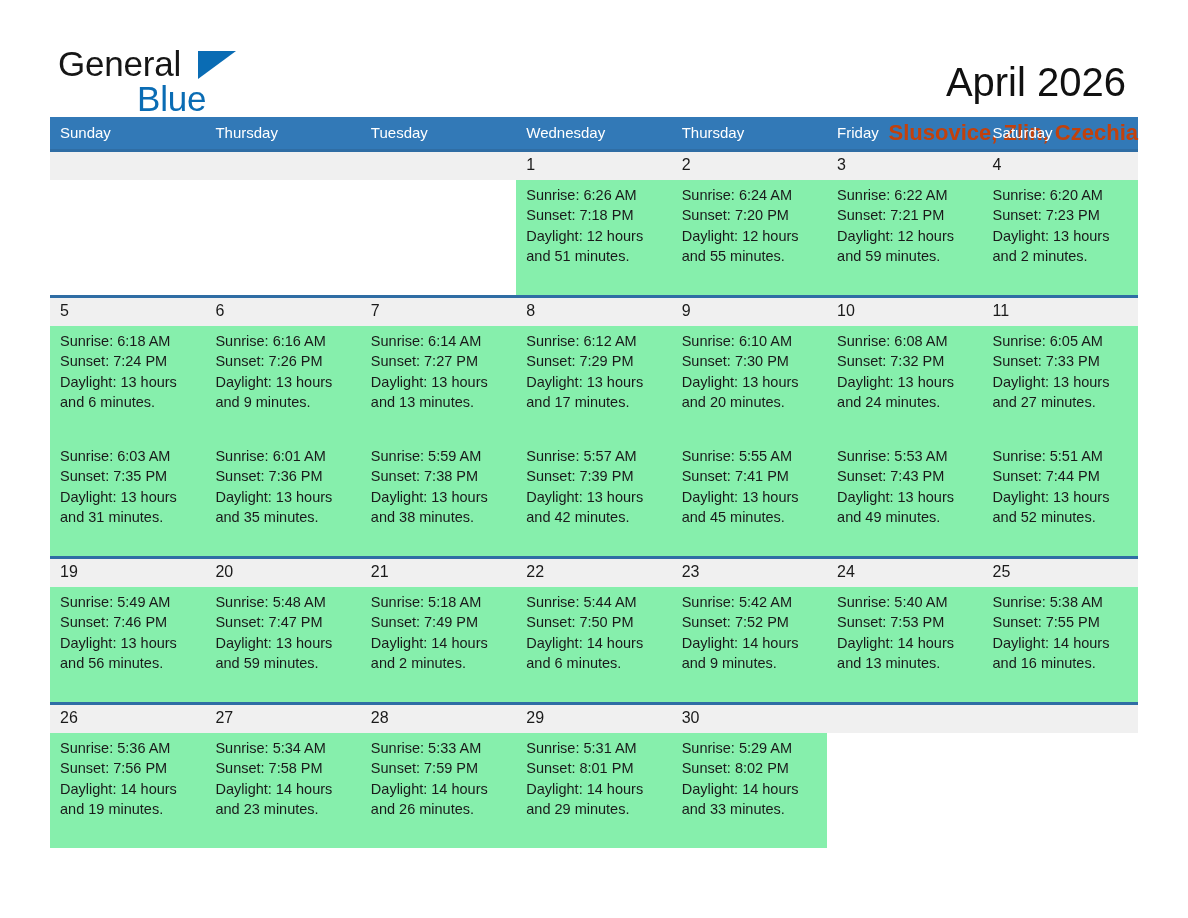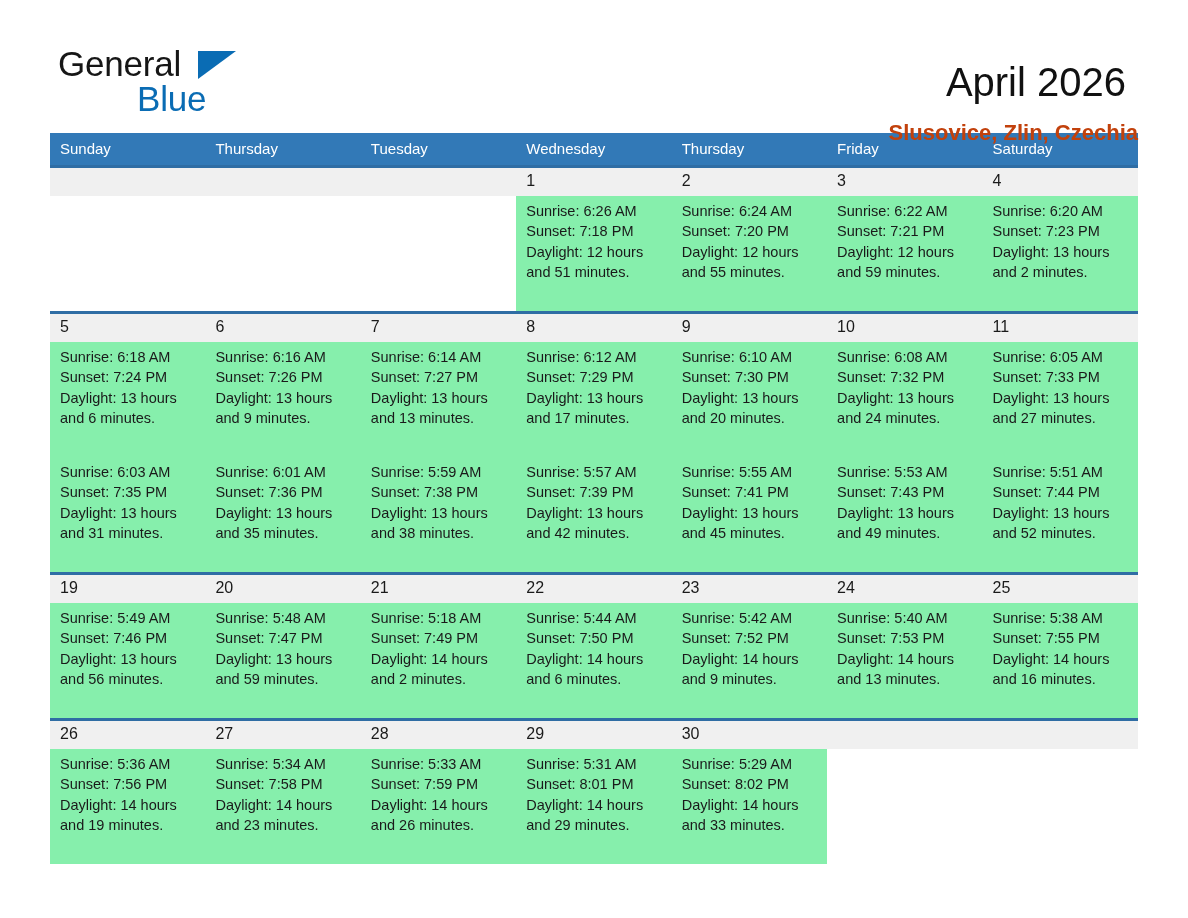--- a/index.html
+++ b/index.html
@@ -84,21 +84,21 @@
     color: #c2410c;
     margin: 8px 0 0 0;
     font-weight: bold;
   }
 
   
   .calendar {
     width: 1088px;
     border-collapse: collapse;
     table-layout: fixed;
-    margin-top: 29px;
+    margin-top: 13px;
   }
   .calendar th {
     background: #3279b7;
     color: #ffffff;
     font-weight: normal;
     font-size: 15px;
     text-align: left;
     padding: 7px 0 8px 10px;
     height: 16px;
     vertical-align: middle;

